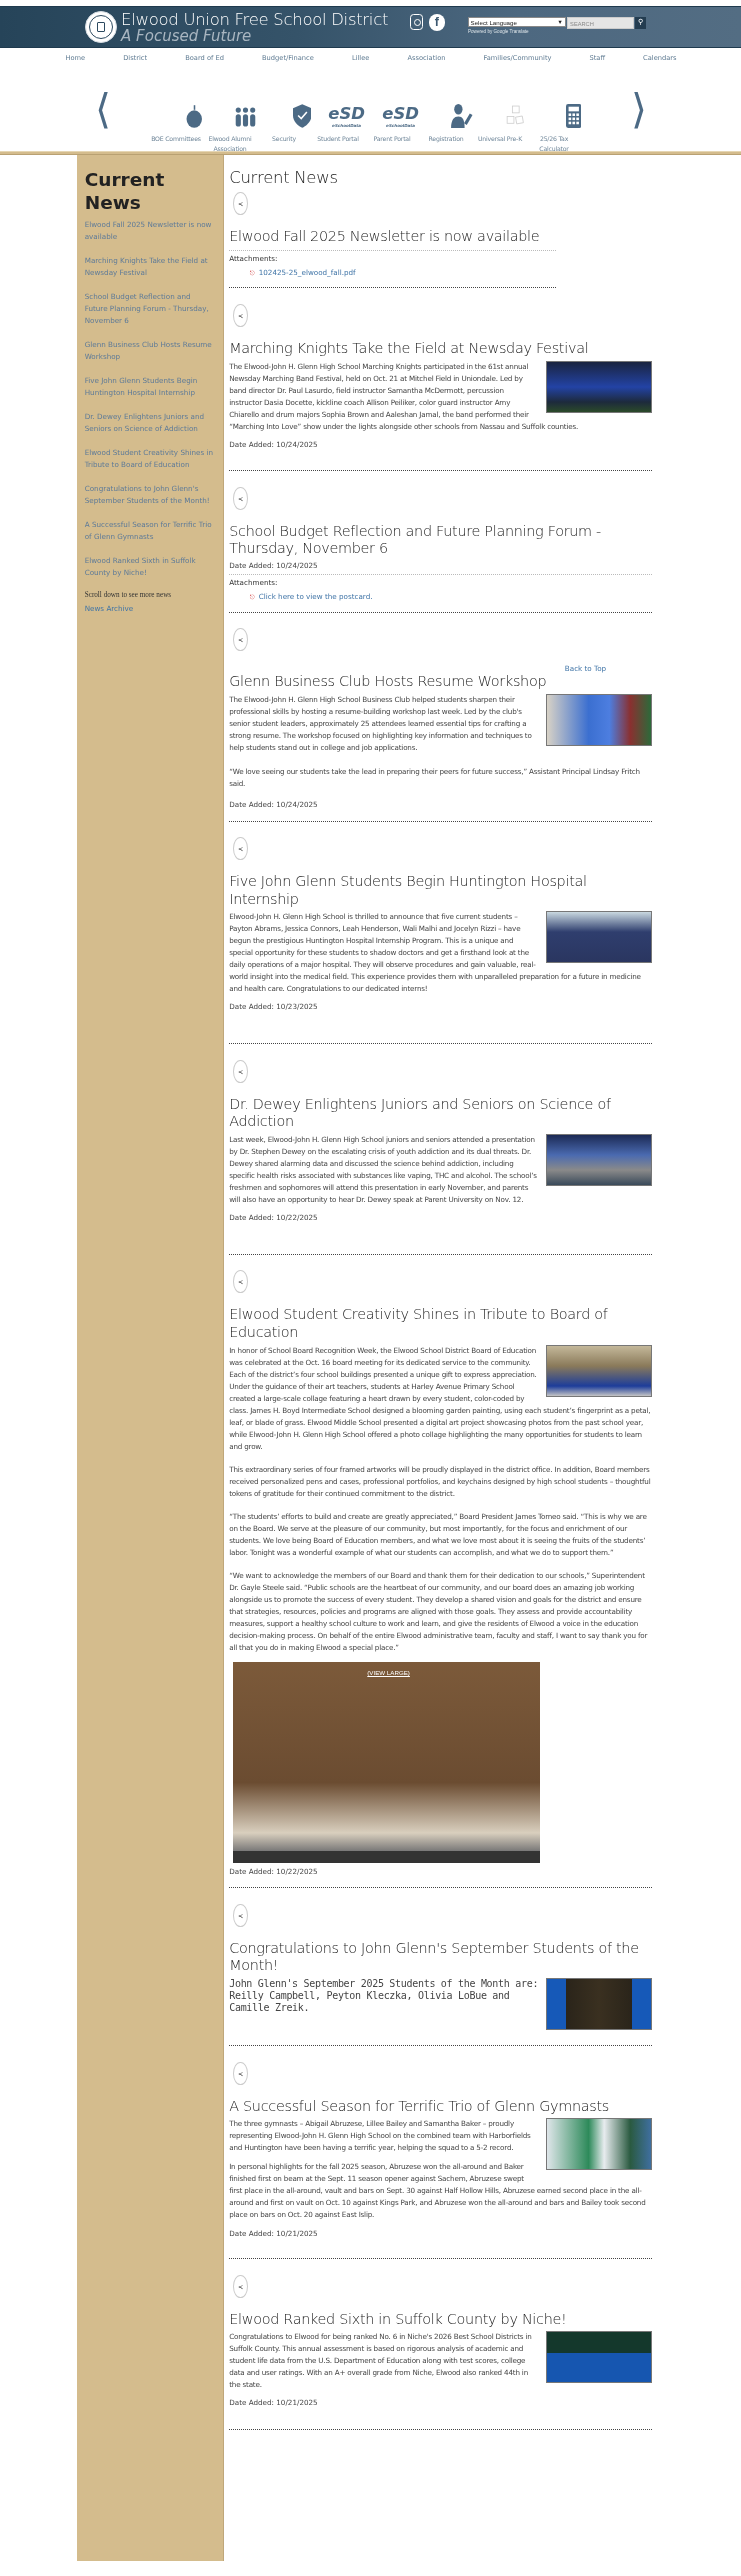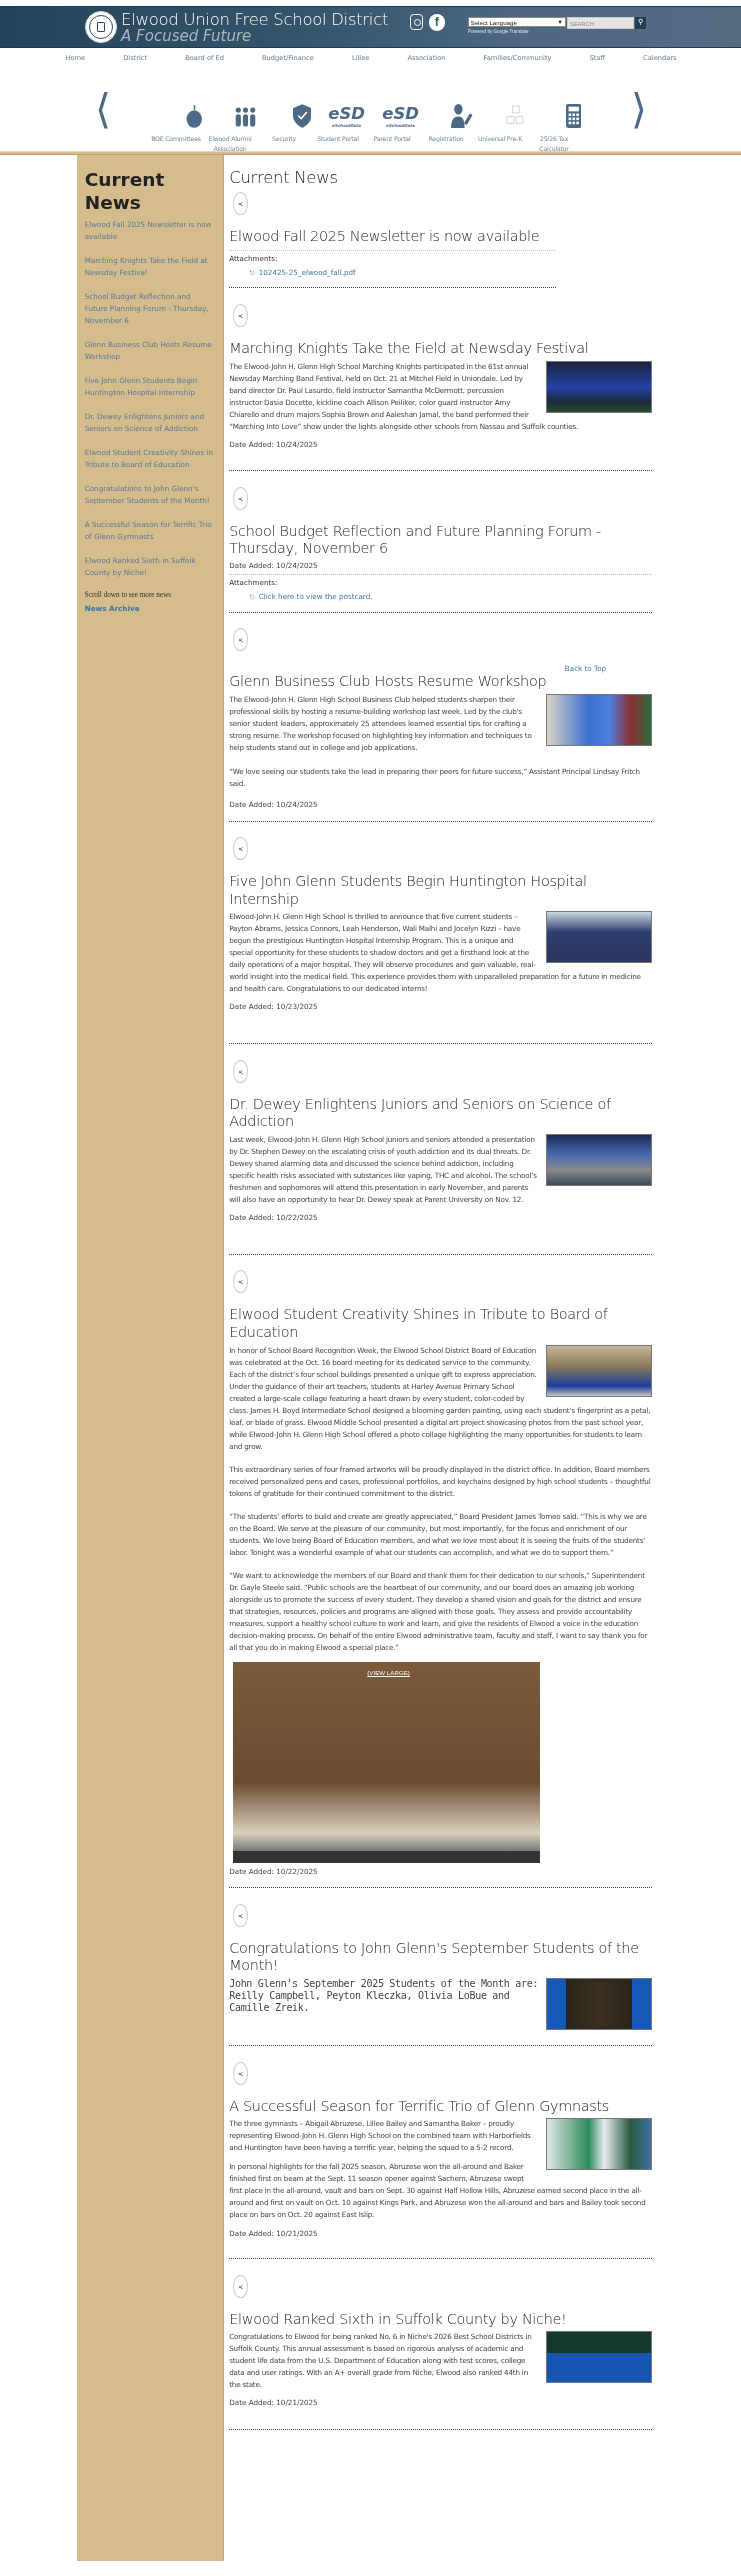--- a/index.html
+++ b/index.html
@@ -32,21 +32,21 @@
 .qicon{height:31px;display:flex;align-items:flex-end;justify-content:flex-end;color:#4c6a85}
 .qlabel{color:#6f8699;font-size:6.2px;line-height:10.3px;margin-top:6.2px;padding:0 2.1px;font-family:"DejaVu Sans",sans-serif;letter-spacing:-0.2px}
 .esd{font-size:16.5px;font-weight:bold;font-style:italic;color:#4c6a85;font-family:"DejaVu Sans",sans-serif;line-height:17.5px}
 .esd small{display:block;font-size:4.1px;line-height:5.2px}
 .goldbar{height:4.1px;background:#d4bc8d;border-top:1px solid #e6d6b3;border-bottom:0.5px solid #b9a173;margin-top:5.2px}
 .wrap{display:flex;padding-left:77px}
 .sidebar{width:147px;background:#d4bc8d;padding:13px 7.7px 15.5px;border-right:0.5px solid #bfa77a;min-height:2406px}
 .sb-title{font-size:18.5px;color:#222;font-family:"DejaVu Sans",sans-serif;line-height:23px;margin-bottom:5.2px}
 .sb-link{display:block;color:#5d7a98;font-size:7.2px;line-height:12px;margin-bottom:12px;font-family:"DejaVu Sans",sans-serif}
 .sb-note{font-size:7.2px;color:#333;font-family:Liberation Serif, serif;margin-bottom:5px}
-.sb-archive{font-size:7.2px;color:#3e73a6;font-weight:bold;font-family:"DejaVu Sans",sans-serif}
+.sb-archive{font-size:7.2px;color:#3e73a6;font-weight:normal;font-family:"DejaVu Sans",sans-serif}
 .main{width:423px;margin-left:5.2px;padding-top:13px}
 .main-title{font-size:16.5px;font-family:"DejaVu Sans",sans-serif;color:#222;font-weight:300;letter-spacing:-0.3px}
 .share{width:14.4px;height:23px;border:1px solid #ccc;border-radius:50%;margin:5.2px 0 13px 4.1px;display:flex;align-items:center;justify-content:center;font-size:6.2px;color:#111}
 .art-title{font-size:14.4px;font-family:"DejaVu Sans",sans-serif;color:#222;font-weight:300;letter-spacing:-0.3px;line-height:17.5px;margin-bottom:3.1px}
 .body{font-size:7.2px;line-height:12px;color:#444;font-family:"DejaVu Sans",sans-serif;letter-spacing:-0.2px}
 .body p{margin-bottom:7.2px}
 .thumb{float:right;width:106px;height:52px;border:0.5px solid #777;margin:0 0 5.2px 7.7px}
 .date{font-size:7.2px;color:#444;margin:3.1px 0 11.3px;font-family:"DejaVu Sans",sans-serif}
 .sep{border-top:0.5px dotted #444;margin:10.3px 0 15.5px}
 .sep-light{border-top:0.5px dotted #bbb;margin:4.1px 0 3.1px;width:327px}

